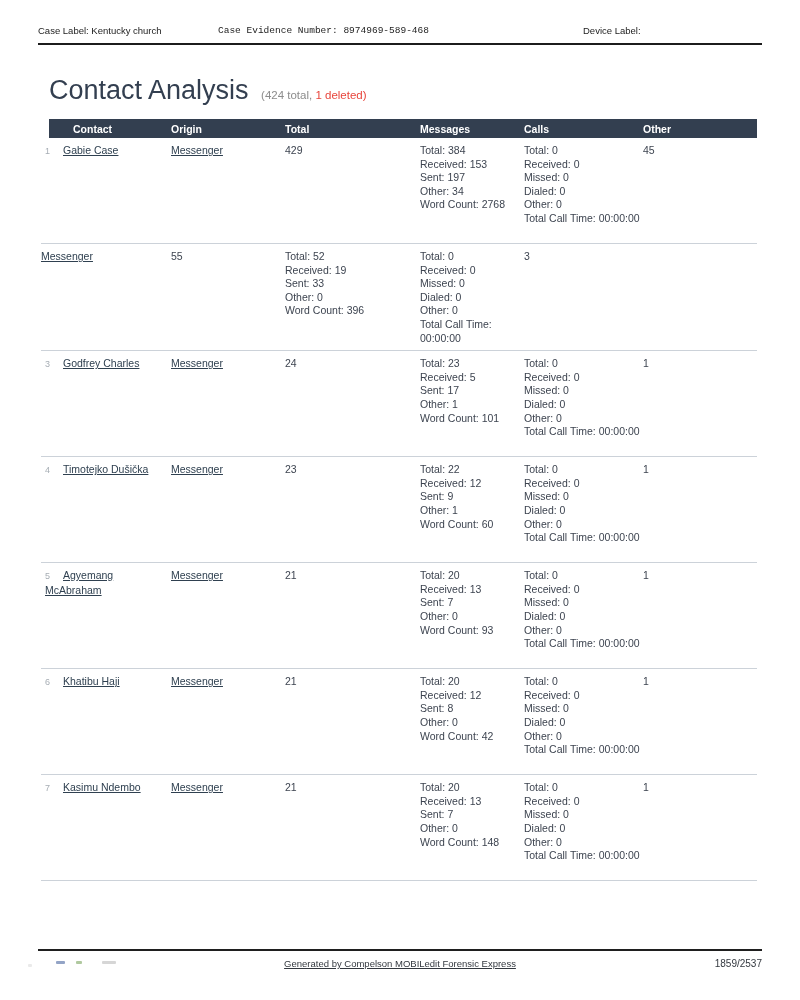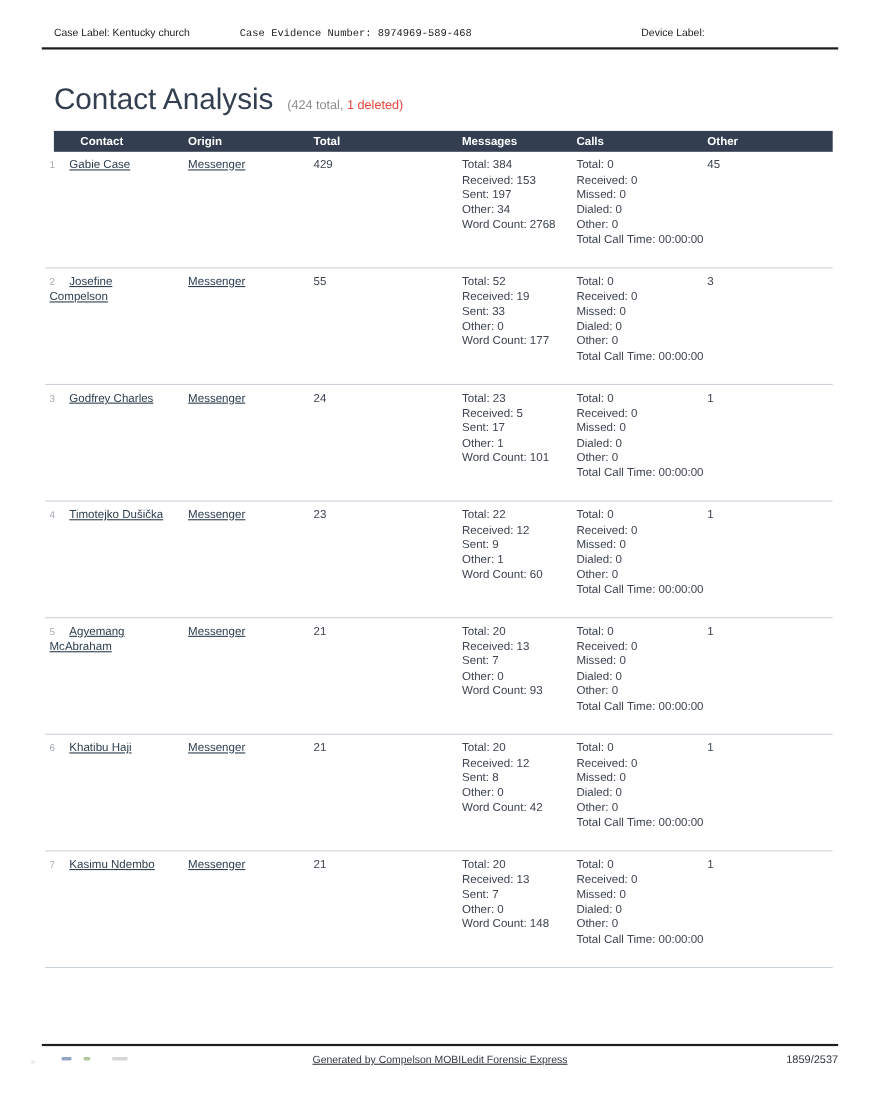--- a/index.html
+++ b/index.html
@@ -4,21 +4,21 @@
 <style>
   html,body{margin:0;padding:0;}
   body{
     width:800px;height:1000px;background:#ffffff;position:relative;
     font-family:"Liberation Sans","DejaVu Sans",sans-serif;
     color:#3d4450;overflow:hidden;
   }
   
   .topbar{position:absolute;top:0;left:38px;width:724px;height:43px;border-bottom:2px solid #1c1c1c;}
   .topbar .item{position:absolute;top:25px;font-size:9.5px;color:#1c1c1c;white-space:nowrap;}
-  .topbar .item.case{left:11px;text-align:center;}
+  .topbar .item.case{left:0;text-align:center;}
   .topbar .item.evidence{left:180px;font-family:Liberation Mono, monospace;}
   .topbar .item.device{left:545px;}
 
   
   .content{position:absolute;top:75px;left:41px;width:716px;}
   .title-row{margin-left:8px;white-space:nowrap;}
   .page-title{display:inline;font-size:27px;font-weight:400;color:#333f50;letter-spacing:0;}
   .count{font-size:11.5px;margin-left:8px;color:#8c8c8c;}
   .count .deleted{color:#e8453c;}
   .subtitle{margin-left:8px;margin-top:8px;font-size:10.5px;color:#33383f;}
@@ -105,35 +105,32 @@
       <div class="stat"><span class="lbl">Dialed:</span> <span>0</span></div>
       <div class="stat"><span class="lbl">Other:</span> <span>0</span></div>
       <div class="stat"><span class="lbl">Total Call Time:</span> <span>00:00:00</span></div>
     </div>
     <div class="cell">
       <span class="other-val">45</span>
     </div>
   </div>
 
   <div class="row">
-    <div class="cell contact">
-      <span class="rownum">2</span><a class="link">Josefine Compelson</a>
-    </div>
     <div class="cell">
       <a class="link">Messenger</a>
     </div>
     <div class="cell">
       <span class="total-val">55</span>
     </div>
     <div class="cell">
       <div class="stat"><span class="lbl">Total:</span> <span>52</span></div>
       <div class="stat"><span class="lbl">Received:</span> <span>19</span></div>
       <div class="stat"><span class="lbl">Sent:</span> <span>33</span></div>
       <div class="stat"><span class="lbl">Other:</span> <span>0</span></div>
-      <div class="stat"><span class="lbl">Word Count:</span> <span>177</span></div>
+      <div class="stat"><span class="lbl">Word Count:</span> <span>396</span></div>
     </div>
     <div class="cell">
       <div class="stat"><span class="lbl">Total:</span> <span>0</span></div>
       <div class="stat"><span class="lbl">Received:</span> <span>0</span></div>
       <div class="stat"><span class="lbl">Missed:</span> <span>0</span></div>
       <div class="stat"><span class="lbl">Dialed:</span> <span>0</span></div>
       <div class="stat"><span class="lbl">Other:</span> <span>0</span></div>
       <div class="stat"><span class="lbl">Total Call Time:</span> <span>00:00:00</span></div>
     </div>
     <div class="cell">

